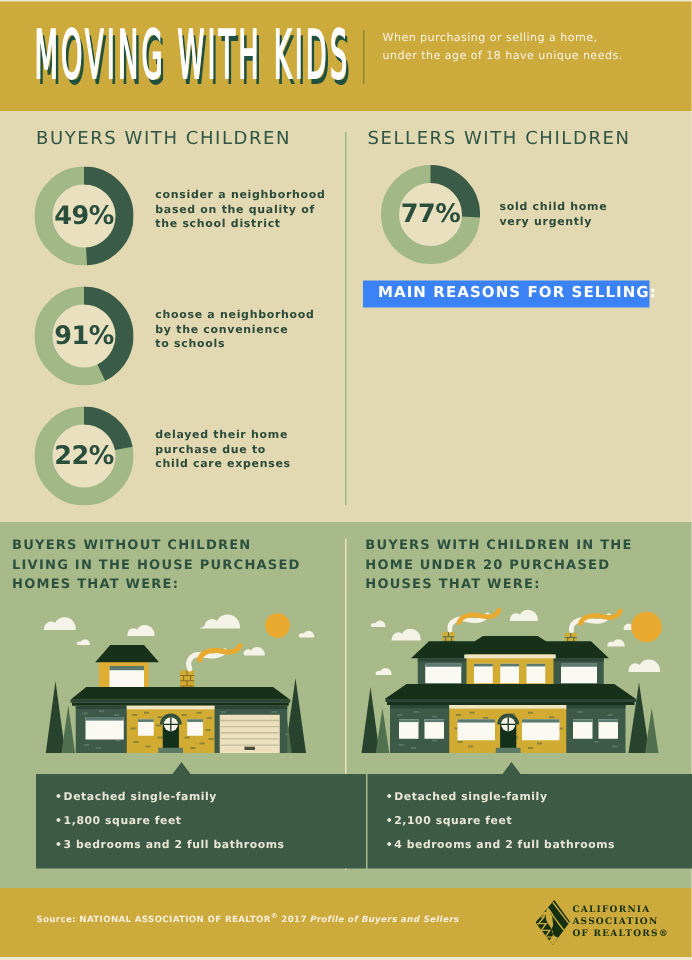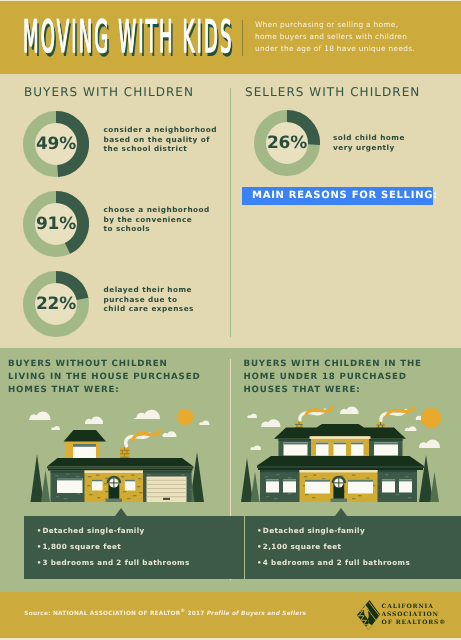--- a/index.html
+++ b/index.html
@@ -76,21 +76,20 @@
 <div id="page">
   <div class="band" id="hdr"></div>
   <div class="band" id="mid"></div>
   <div class="band" id="low"></div>
   <div class="band" id="foot"></div>
 
   <div id="title">MOVING WITH KIDS</div>
   <div id="hdr-rule"></div>
   <div id="hdr-sub">
     <div>When purchasing or selling a home,</div>
-    <div>home buyers and sellers with children</div>
     <div>under the age of 18 have unique needs.</div>
   </div>
 
   <div class="sec-title" style="left:24px;top:85px">BUYERS WITH CHILDREN</div>
   <div class="sec-title" style="left:245px;top:85px">SELLERS WITH CHILDREN</div>
   <div id="vdiv-mid"></div>
 
   <div id="donuts">
       <div class="donut" style="left: 23px; top: 111px; width: 66px; height: 66px;">
         <svg width="66" height="66" viewBox="0 0 66 66">
@@ -130,40 +129,40 @@
         <div>delayed their home</div>
         <div>purchase due to</div>
         <div>child care expenses</div>
       </div>
       <div class="donut" style="left: 254px; top: 110px; width: 66px; height: 66px;">
         <svg width="66" height="66" viewBox="0 0 66 66">
           <circle cx="33" cy="33" r="21.5" fill="#e9e0c0"></circle>
           <circle cx="33" cy="33" r="27" fill="none" stroke="#a2b887" stroke-width="12"></circle>
           <path d="M 33.00 6.00 A 27 27 0 0 1 59.95 34.70" fill="none" stroke="#3a5b48" stroke-width="12"></path>
         </svg>
-        <div class="pct" style="width: 66px; height: 66px;">26%</div>
+        <div class="pct" style="width: 66px; height: 66px;">77%</div>
       </div>
       <div class="dlabel" style="left: 333px; top: 133px;">
         <div>sold child home</div>
         <div>very urgently</div>
       </div>
     </div>
 
   <div id="reasons">
     <div class="rhead">MAIN REASONS FOR SELLING:</div>
   </div>
 
   <div class="low-title" style="left:8px;top:358px">
     <div>BUYERS WITHOUT CHILDREN</div>
     <div>LIVING IN THE HOUSE PURCHASED</div>
     <div>HOMES THAT WERE:</div>
   </div>
   <div class="low-title" style="left:243.5px;top:358px">
     <div>BUYERS WITH CHILDREN IN THE</div>
-    <div>HOME UNDER 18 PURCHASED</div>
+    <div>HOME UNDER 20 PURCHASED</div>
     <div>HOUSES THAT WERE:</div>
   </div>
   <div id="vdiv-low"></div>
 
   <svg id="scene" width="461" height="120" viewBox="0 0 461 120" style="position:absolute;left:0;top:392px">
     <g>
 
       <g fill="#f5f3e8">
         <path d="M29 28 h21.5 v-1 a7.5 7.5 0 0 0 -7.5 -7.5 a7.2 7.2 0 0 0 -6.3 3.7 a4.6 4.6 0 0 0 -7.2 3.2 z"></path>
         <path d="M85 32 h18 v-1 a6.4 6.4 0 0 0 -6.4 -6.4 a6 6 0 0 0 -5.3 3.1 a3.9 3.9 0 0 0 -6.3 2.7 z"></path>

